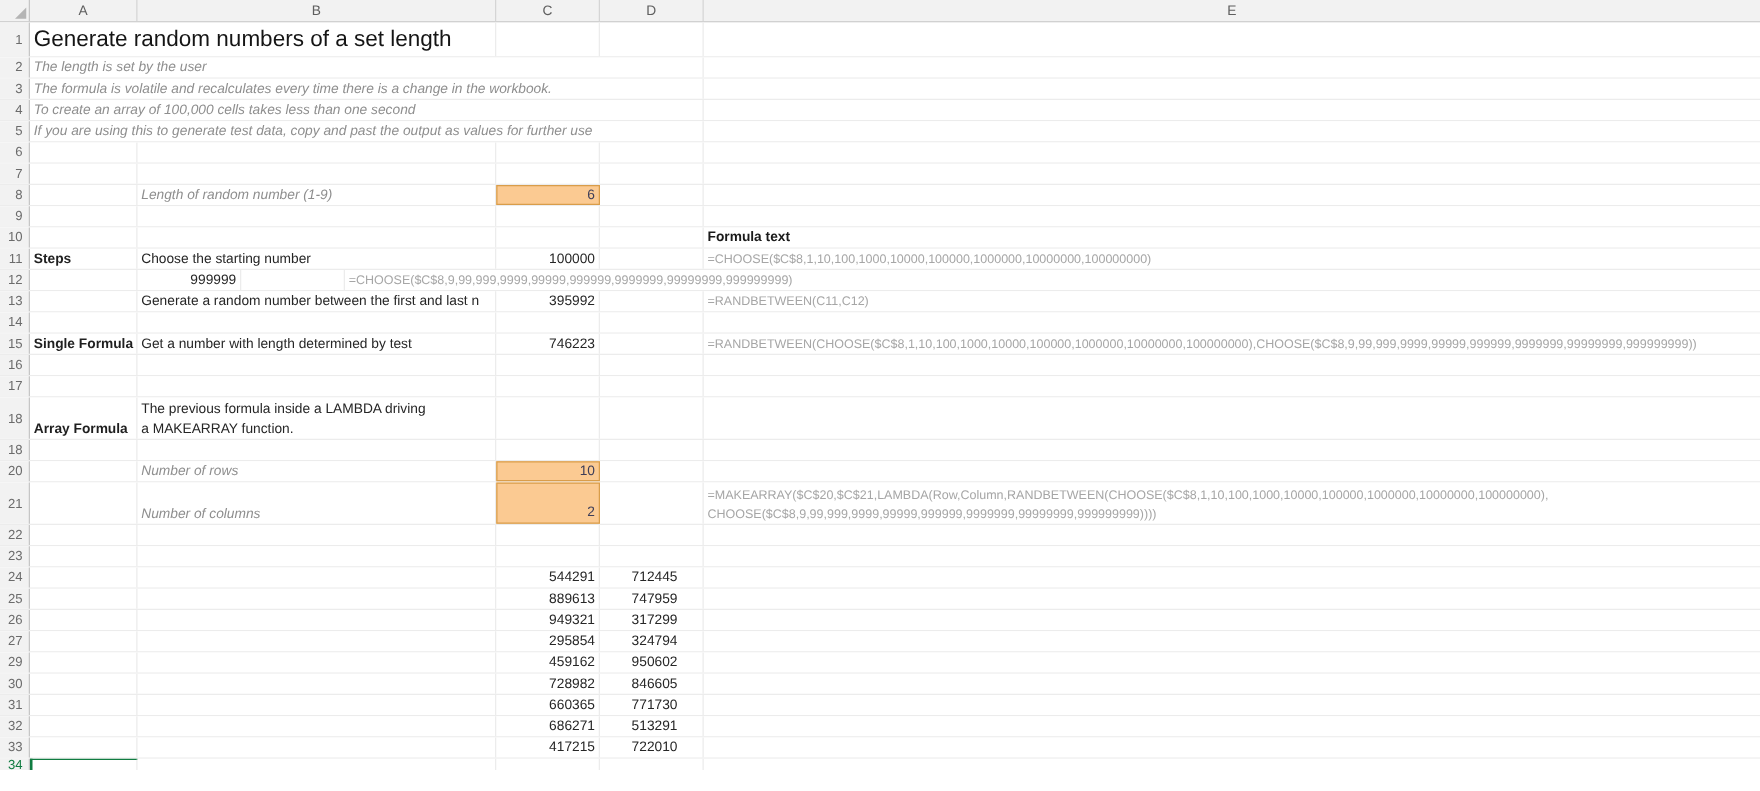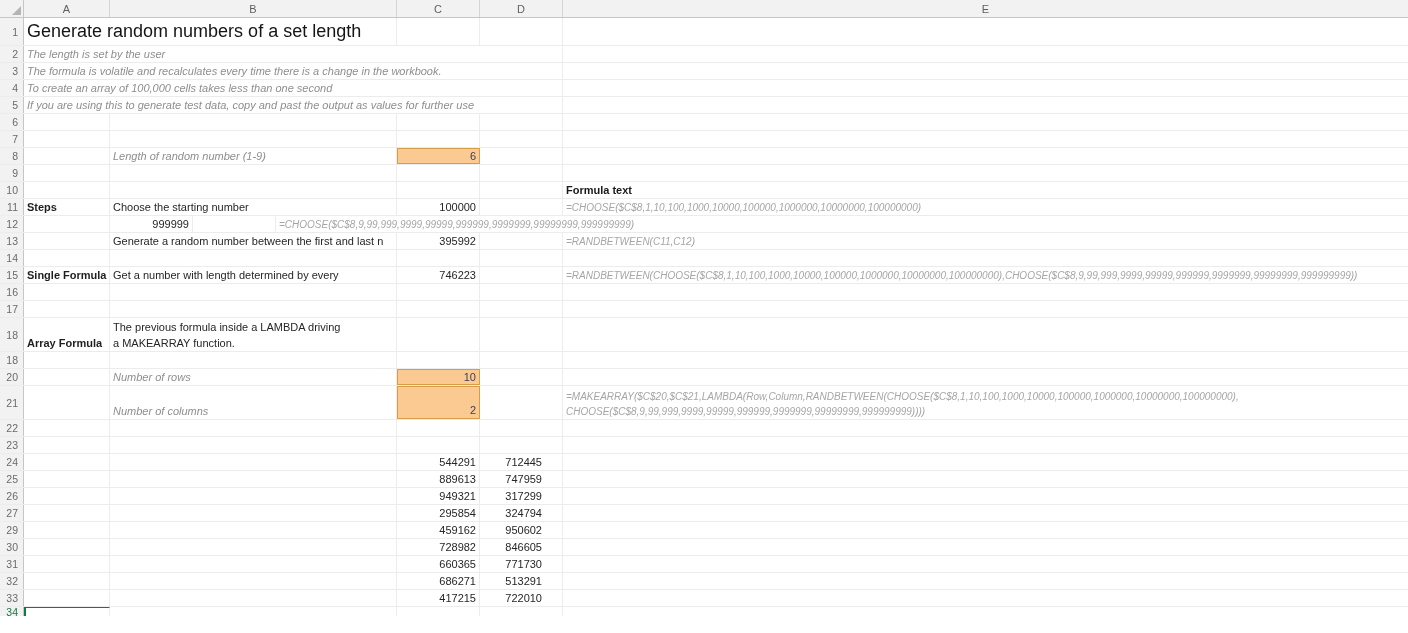--- a/index.html
+++ b/index.html
@@ -21,21 +21,21 @@
   .wA{width:86px}.wB{width:287px}.wC{width:83px}.wD{width:83px}
   .wAB{width:373px}.wAD{width:539px}
   .wE{flex:1;border-right:none}
   .title{font-size:18px;color:#151515;}
   .note{font-style:italic;color:#8e8e8e;}
   .ital{font-style:italic;color:#8e8e8e;}
   .blab{font-weight:bold;color:#1f1f1f;}
   .numC{justify-content:flex-end;}
   .numD{justify-content:flex-end;padding-right:20px;}
   .orange{background:#fbca92;border:1px solid #d99d4a;justify-content:flex-end;color:#3d3d58;}
-  .formula{font-style:italic;color:#a6a6a6;font-size:10px;}
+  .formula{color:#a6a6a6;font-size:10px;}
   .fbold{font-weight:bold;color:#1a1a1a;}
   .bottom{align-items:flex-end;padding-bottom:2px;}
   .block2{display:block;white-space:normal;line-height:15px;padding-top:2px;}
   .wrapB{display:block;white-space:nowrap;line-height:16px;padding-top:1px;color:#262626;}
   .active{border-left:2px solid #107c41;border-top:1px solid #107c41;}
   .grn{color:#107c41;}
 </style>
 </head>
 <body>
 
@@ -154,21 +154,21 @@
     <div class="c wA"></div>
       <div class="c wB"></div>
     <div class="c wC"></div>
       <div class="c wD"></div>
     <div class="c wE"></div>
   </div>
 
   <div class="row">
     <div class="rn">15</div>
     <div class="c wA blab">Single Formula</div>
-    <div class="c wB">Get a number with length determined by every</div>
+    <div class="c wB">Get a number with length determined by test</div>
     <div class="c wC numC">746223</div>
     <div class="c wD"></div>
     <div class="c wE formula">=RANDBETWEEN(CHOOSE($C$8,1,10,100,1000,10000,100000,1000000,10000000,100000000),CHOOSE($C$8,9,99,999,9999,99999,999999,9999999,99999999,999999999))</div>
   </div>
 
   <div class="row">
     <div class="rn">16</div>
     <div class="c wA"></div>
       <div class="c wB"></div>
     <div class="c wC"></div>

